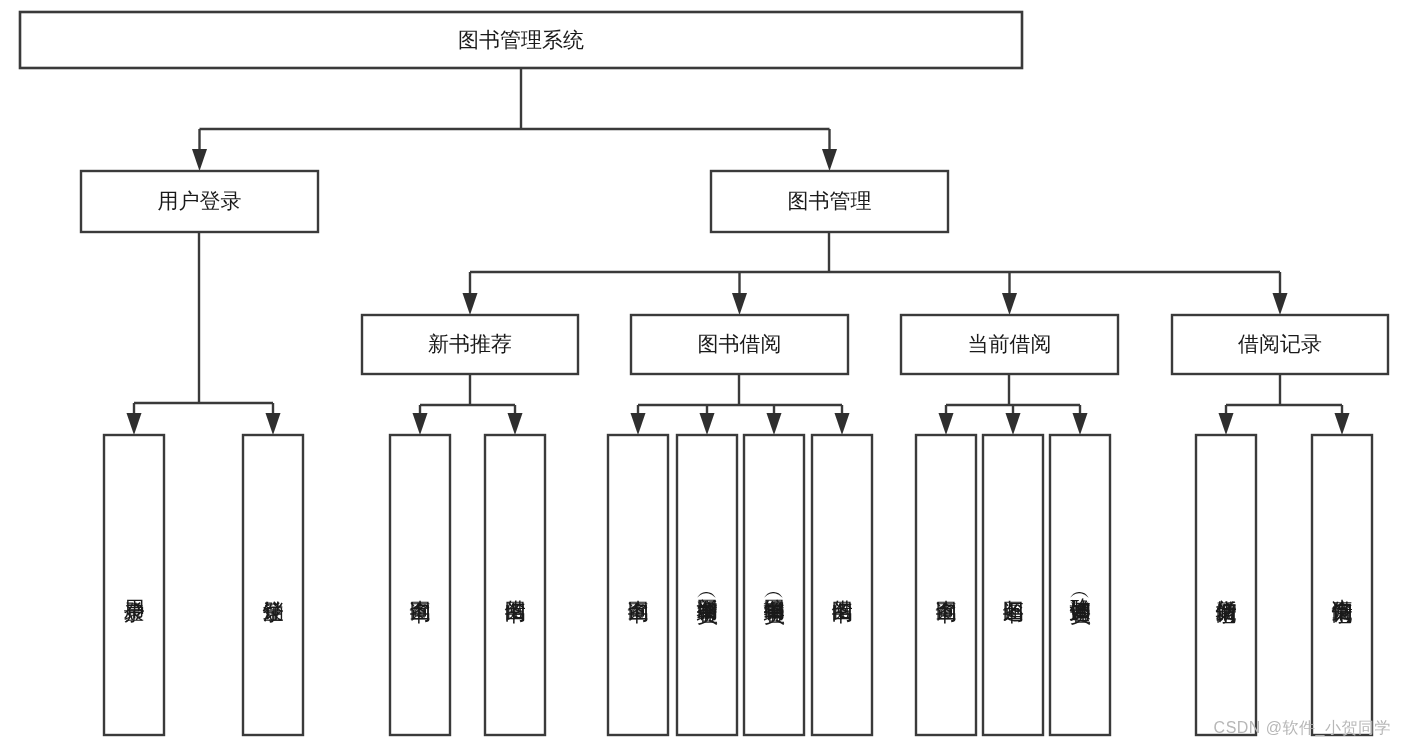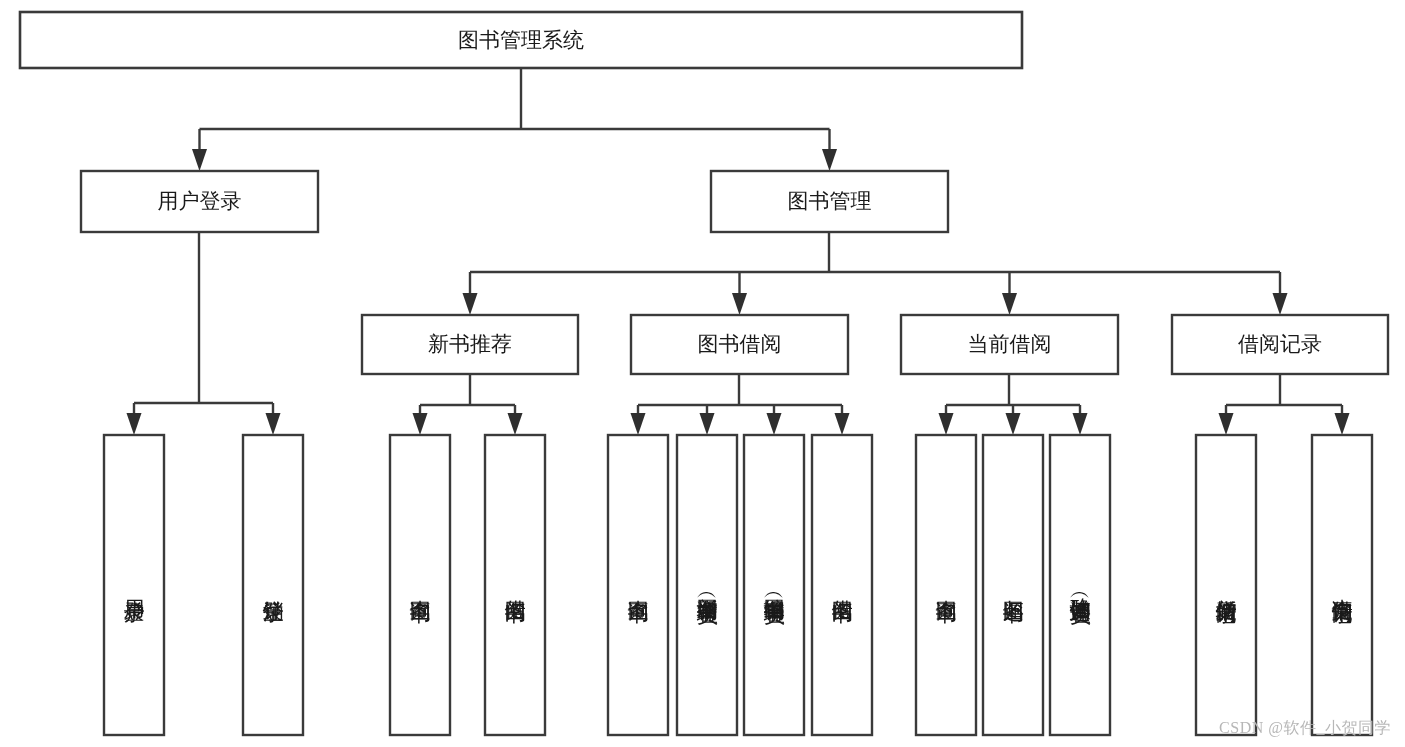--- a/index.html
+++ b/index.html
@@ -50,21 +50,21 @@
     font-family: "Liberation Sans", "DejaVu Sans", sans-serif;
     fill: #1a1a1a;
     font-size: 21px;
     text-anchor: middle;
     dominant-baseline: middle;
   }
   .watermark {
     position: absolute;
     right: 14px;
     bottom: 8px;
-    font-family: Liberation Serif, serif;
+    font-family: Liberation Sans, sans-serif;
     font-size: 16px;
     color: #b7b7b7;
     letter-spacing: 0.5px;
     white-space: nowrap;
     pointer-events: none;
   }
 </style>
 </head>
 <body>
 

